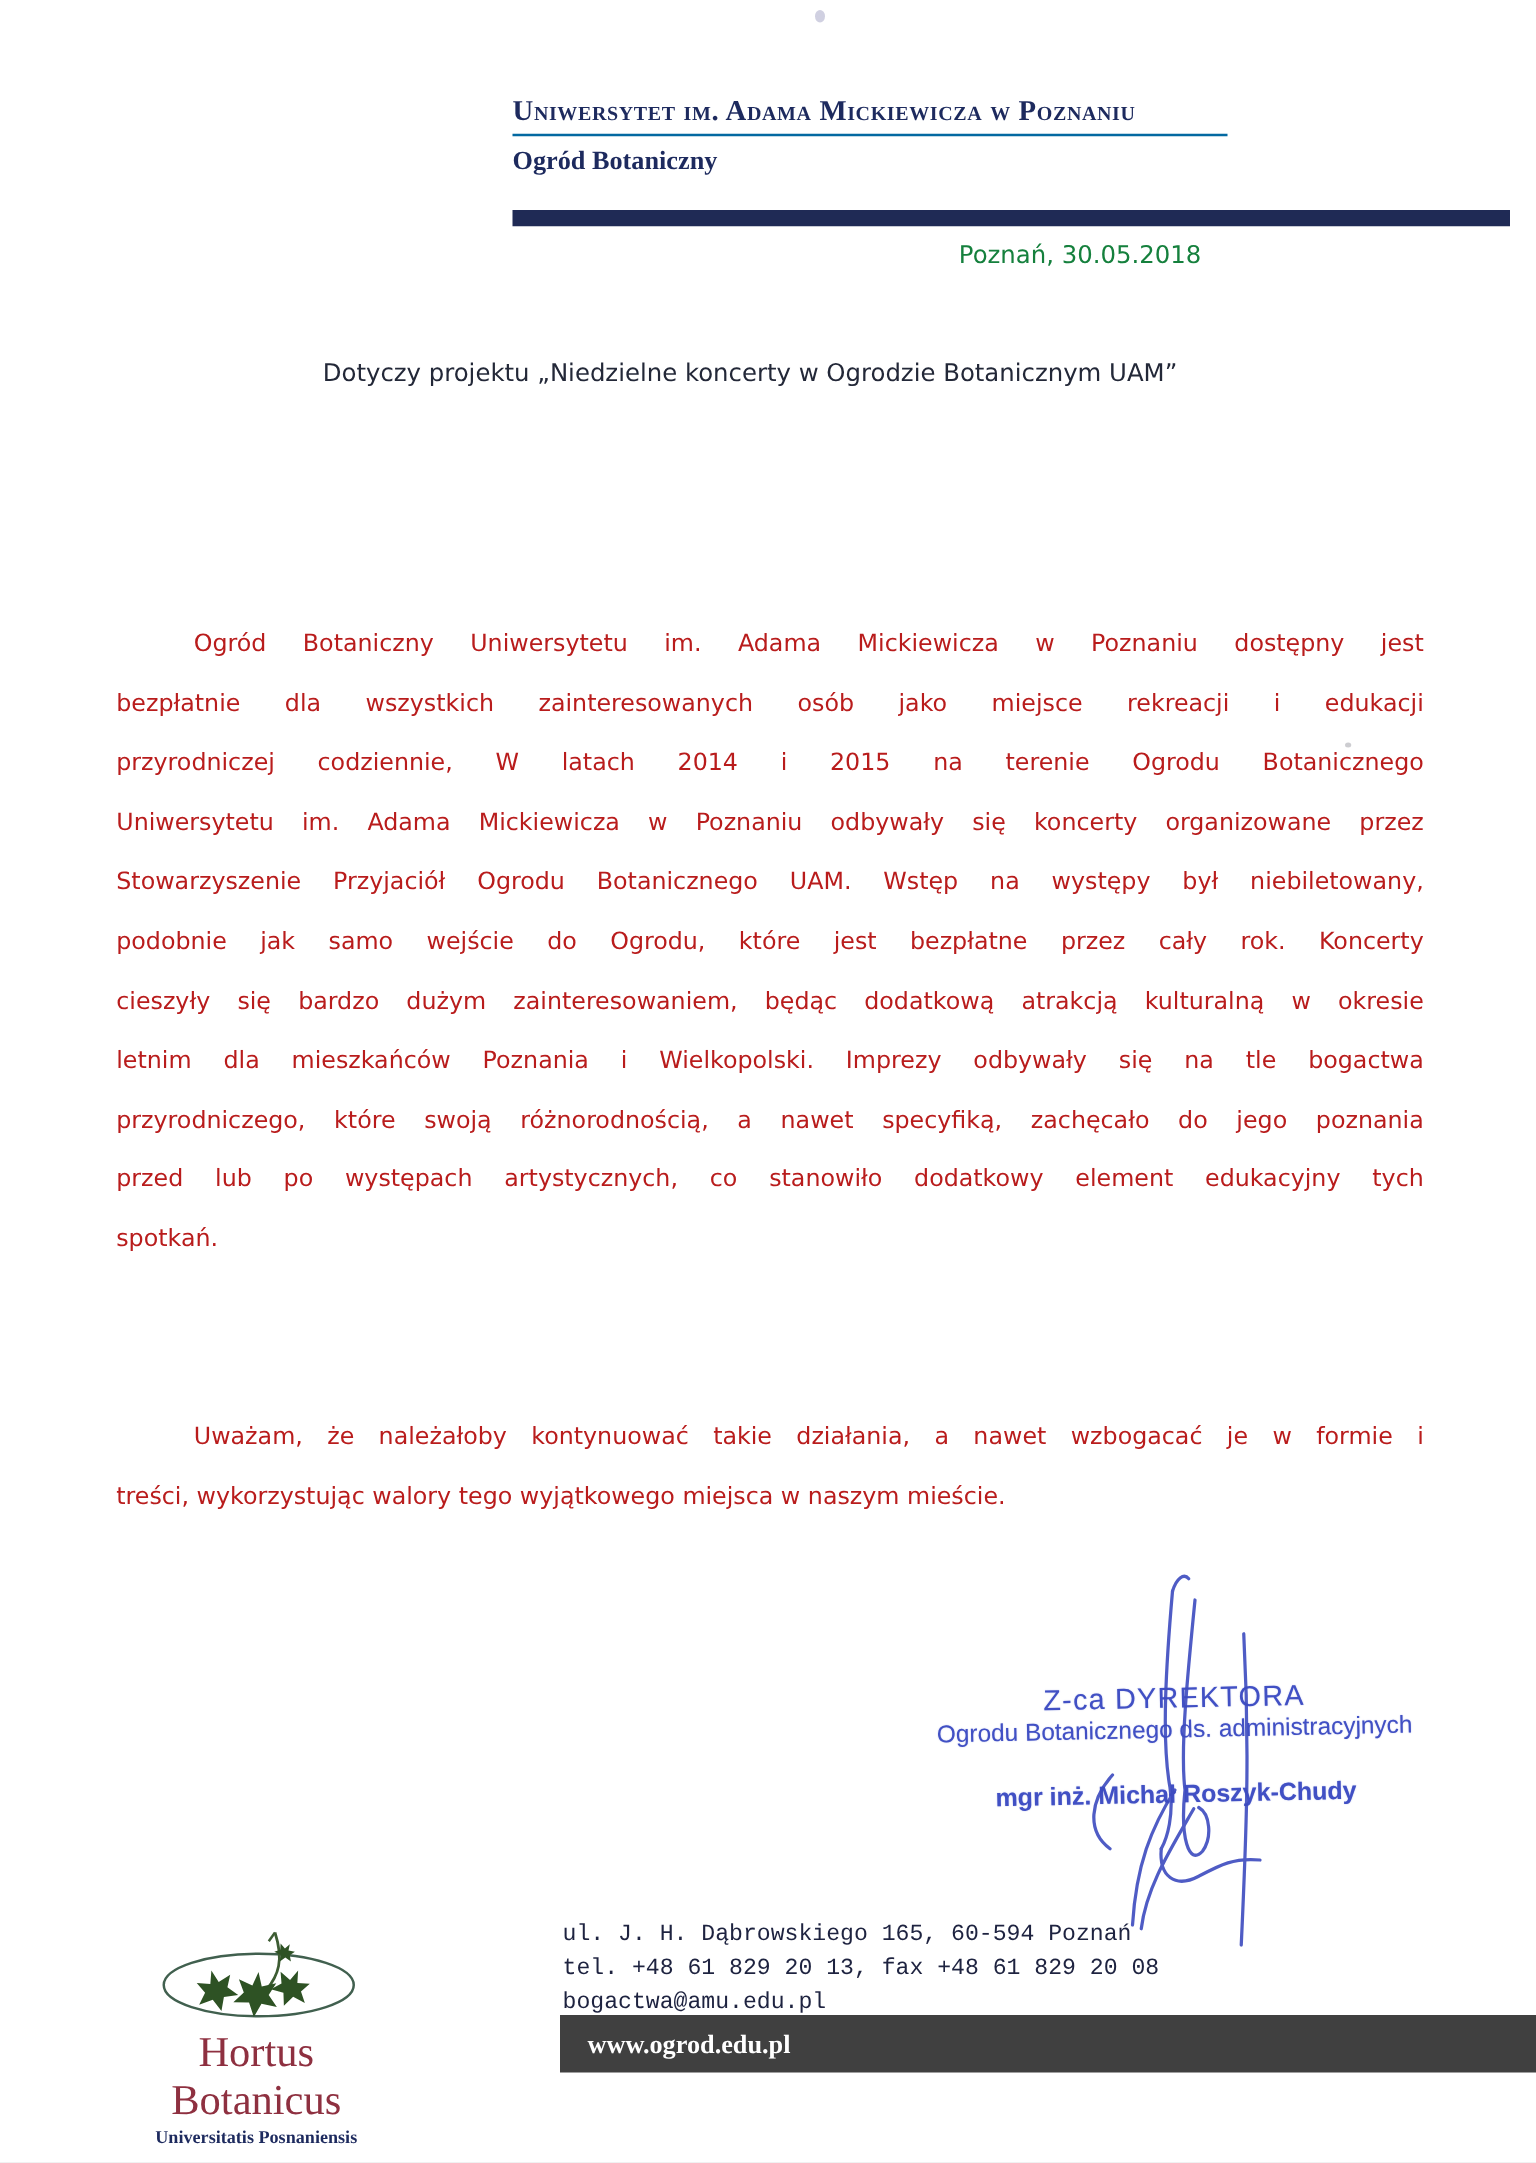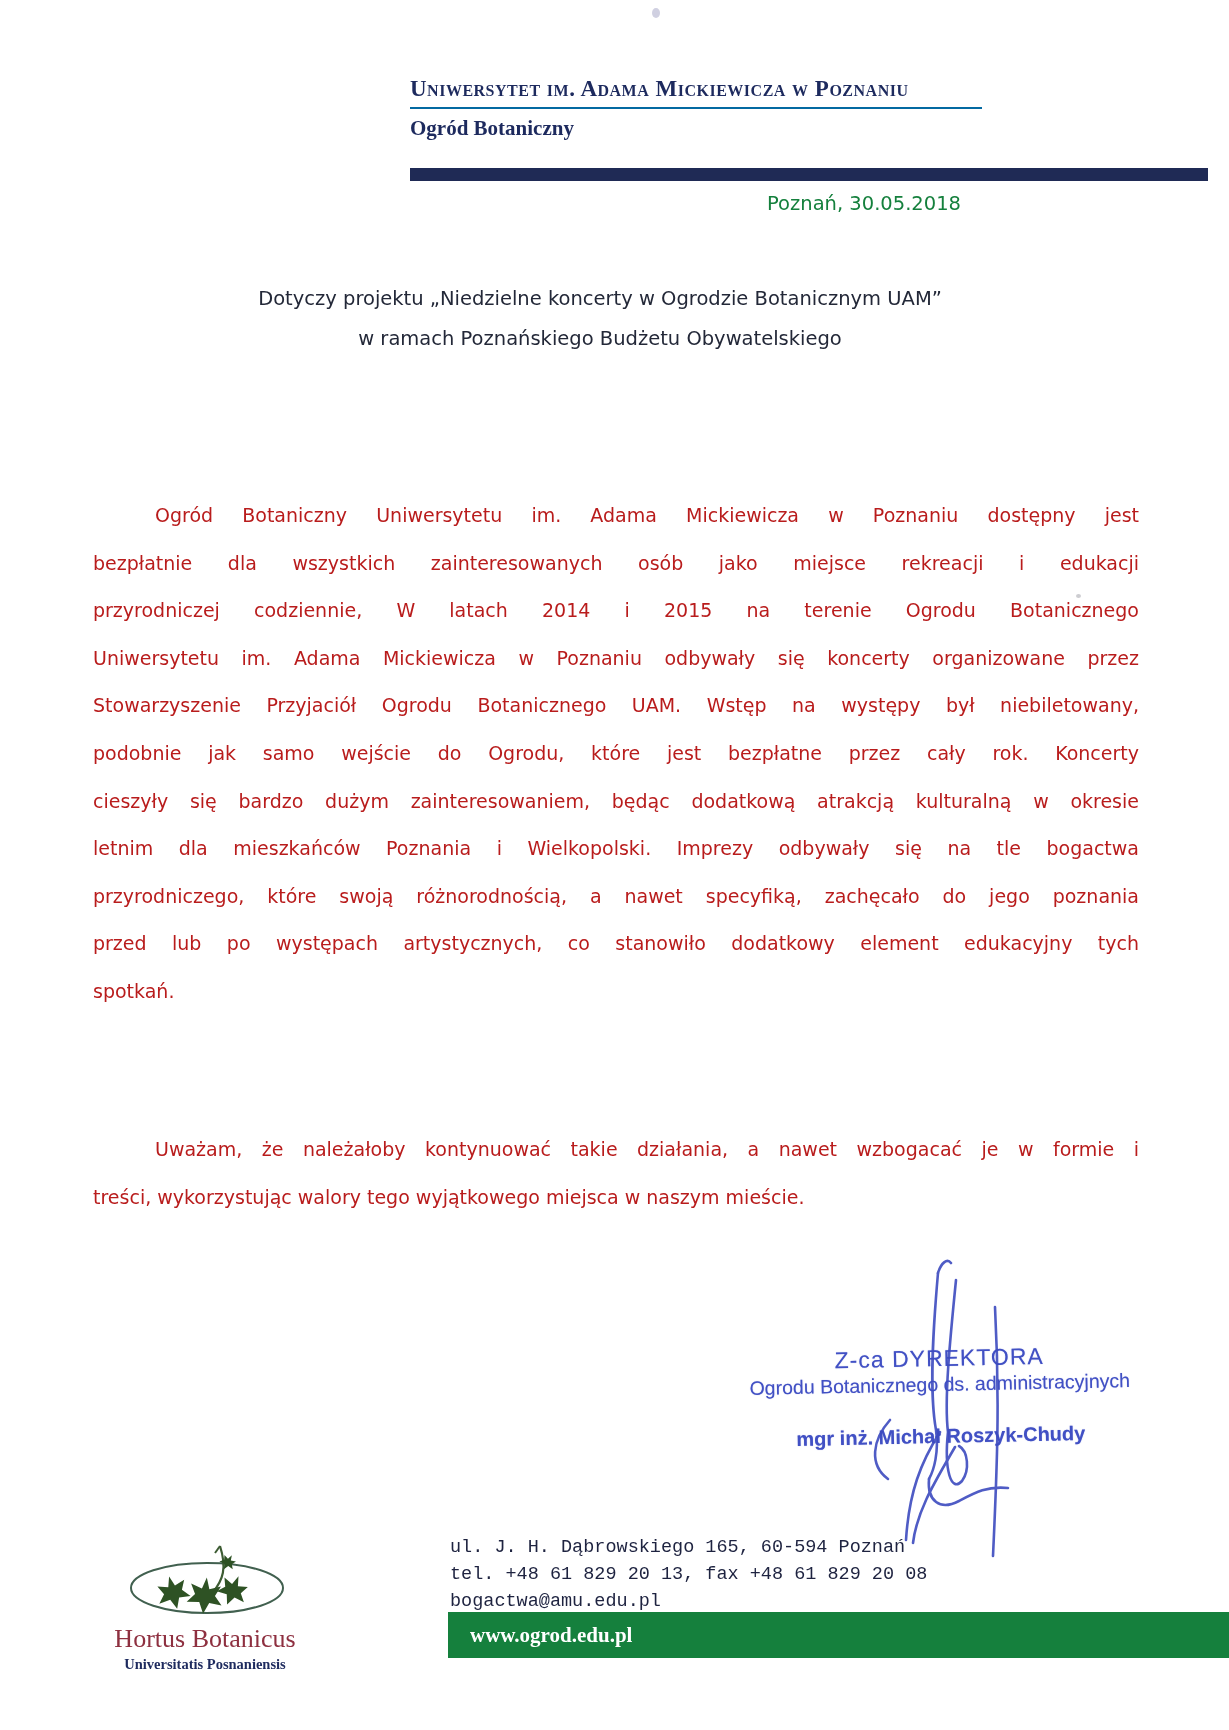--- a/index.html
+++ b/index.html
@@ -47,26 +47,26 @@
     color:#4150c4; font-family:"Liberation Sans", sans-serif;
     transform:rotate(-1.2deg); text-shadow:0 0 1px rgba(65,80,196,0.45);
   }
   .stamp .role1 { font-size:23px; letter-spacing:1px; }
   .stamp .role2 { font-size:19.5px; margin-top:1px; white-space:nowrap; }
   .stamp .name  { font-size:20px; font-weight:bold; margin-top:29px; }
   .sig-overlay { position:absolute; left:0; top:0; width:1229px; height:1730px; pointer-events:none; }
 
   
   .hortus { position:absolute; left:100px; top:1538px; width:210px; text-align:center; }
-  .hortus-title { font-family:"Liberation Serif", serif; font-size:26px; color:#8e3040; margin-top:2px; }
+  .hortus-title { font-family:"Liberation Serif", serif; font-size:34px; color:#8e3040; margin-top:2px; }
   .hortus-sub   { font-family:"Liberation Serif", serif; font-size:14.5px; font-weight:bold; color:#1d2a5e; margin-top:2px; }
   .address { position:absolute; left:450px; top:1534px; font-family:Liberation Mono, monospace; font-size:18.5px; line-height:27px; color:#1e2340; }
   .banner {
     position:absolute; left:448px; top:1612px; width:781px; height:46px;
-    background:#15803d; color:#ffffff; font-family:"Liberation Serif", serif;
+    background:#404040; color:#ffffff; font-family:"Liberation Serif", serif;
     font-weight:bold; font-size:21px; line-height:46px; padding-left:22px; box-sizing:border-box;
   }
   .speck { position:absolute; border-radius:50%; }
   .speck1 { left:652px; top:8px; width:8px; height:10px; background:rgba(120,120,170,0.35); }
   .speck2 { left:1076px; top:594px; width:5px; height:4px; background:rgba(130,130,140,0.4); }
 </style>
 </head>
 <body>
 
 <div class="page">
@@ -78,21 +78,20 @@
   <div class="letterhead">
     <div class="uni-name">Uniwersytet im. Adama Mickiewicza w Poznaniu</div>
     <div class="dept">Ogród Botaniczny</div>
   </div>
   <div class="thick-bar"></div>
 
   <div class="date-line">Poznań, 30.05.2018</div>
 
   <div class="subject">
     <div class="s1">Dotyczy projektu „Niedzielne koncerty w Ogrodzie Botanicznym UAM”</div>
-    <div class="s2">w ramach Poznańskiego Budżetu Obywatelskiego</div>
   </div>
 
   <div class="para p1">
     <div class="jline indent">Ogród Botaniczny Uniwersytetu im. Adama Mickiewicza w Poznaniu dostępny jest</div>
     <div class="jline">bezpłatnie dla wszystkich zainteresowanych osób jako miejsce rekreacji i edukacji</div>
     <div class="jline">przyrodniczej codziennie, W latach 2014 i 2015 na terenie Ogrodu Botanicznego</div>
     <div class="jline">Uniwersytetu im. Adama Mickiewicza w Poznaniu odbywały się koncerty organizowane przez</div>
     <div class="jline">Stowarzyszenie Przyjaciół Ogrodu Botanicznego UAM. Wstęp na występy był niebiletowany,</div>
     <div class="jline">podobnie jak samo wejście do Ogrodu, które jest bezpłatne przez cały rok. Koncerty</div>
     <div class="jline">cieszyły się bardzo dużym zainteresowaniem, będąc dodatkową atrakcją kulturalną w okresie</div>

